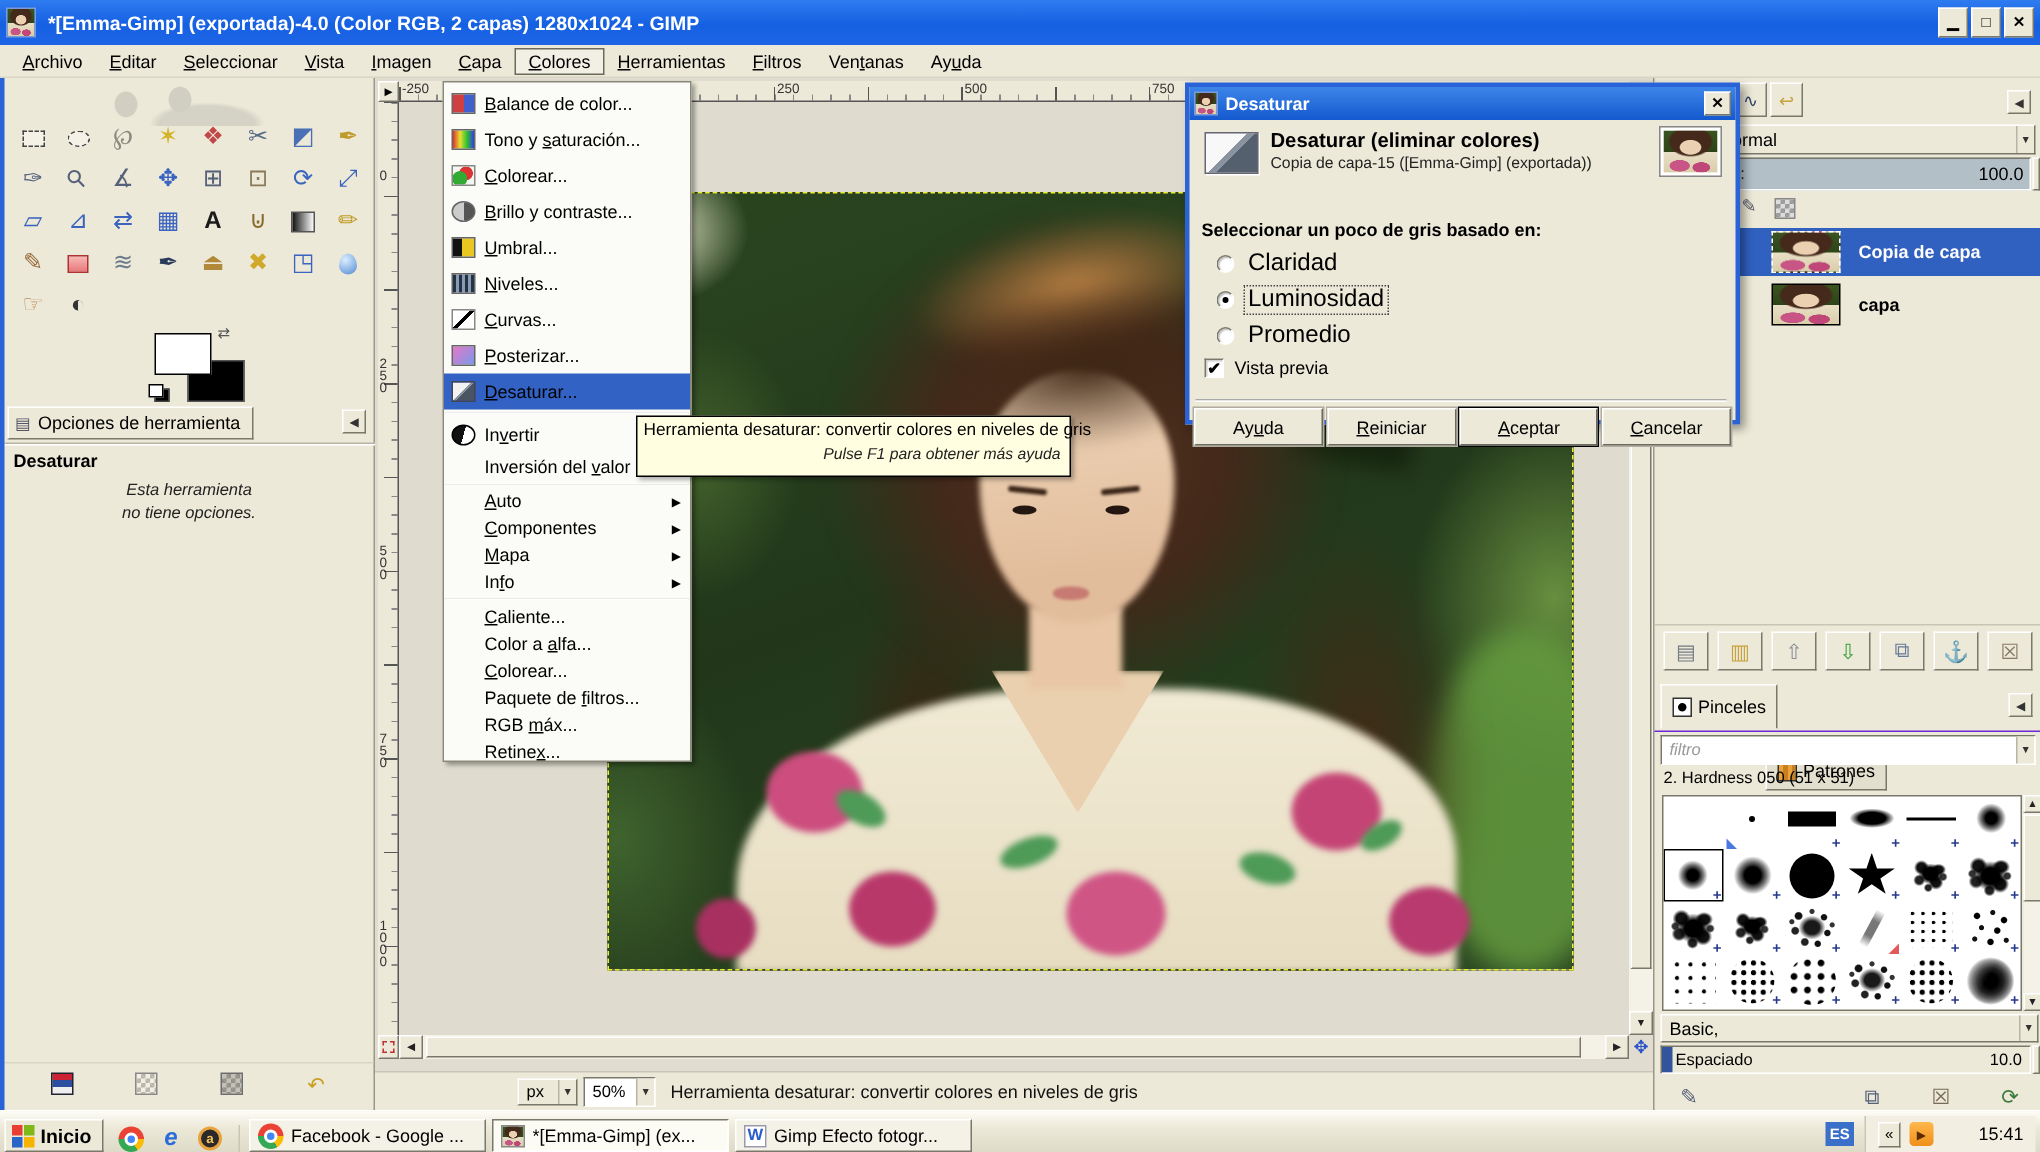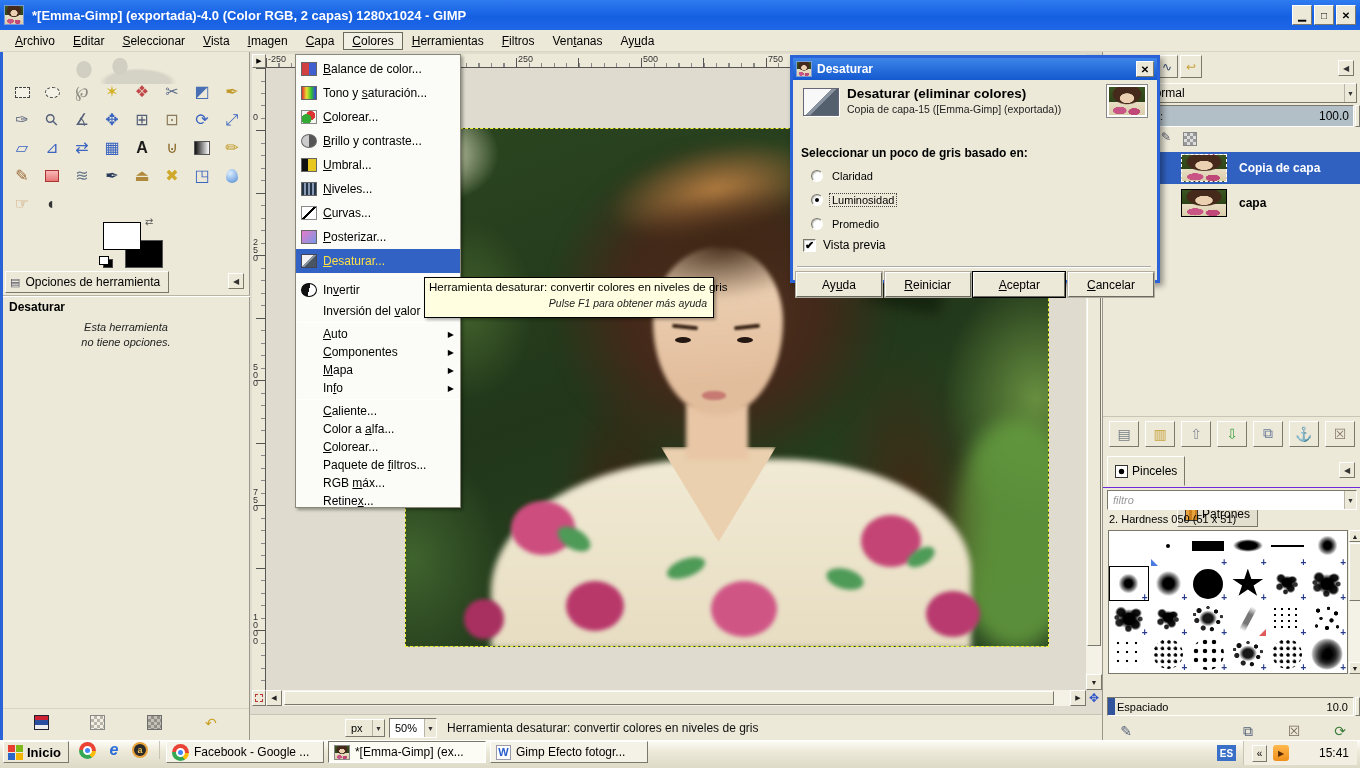--- a/index.html
+++ b/index.html
@@ -218,21 +218,21 @@
     radial-gradient(30% 22% at 30% 84%, #c85585 0 60%, transparent 65%),
     radial-gradient(26% 20% at 70% 88%, #c04878 0 60%, transparent 65%),
     radial-gradient(34% 30% at 50% 40%, #ecd0b2 0 55%, transparent 62%),
     radial-gradient(62% 55% at 50% 26%, #45291a 0 60%, transparent 68%),
     linear-gradient(180deg,#3a5520 0%,#2d4418 52%,#e9dfc6 52%,#d9cda9 100%); }
 
   
   .menu-panel { position:absolute; left:295px; top:54px; width:166px; height:454px; background:#fbfbf7; border:1px solid #8a8878; box-shadow:2px 2px 3px rgba(0,0,0,.35); z-index:40; padding-top:2px; }
   .mrow { height:18px; display:flex; align-items:center; }
   .mrow.tall { height:24px; }
-  .mrow.msel { background:#3162c4; color:#fde047; }
+  .mrow.msel { background:#3162c4; color:#000000; }
   .mico { width:16px; height:14px; margin:0 6px 0 5px; flex:none; }
   .mlab { white-space:nowrap; font-size:12px; }
   .marr { margin-left:auto; margin-right:6px; font-size:8px; }
   .msep { height:1px; background:#b8b5a8; margin:2px 1px; border-bottom:1px solid #fff; }
   .ic-balance { background:linear-gradient(90deg,#d04040 50%,#4060d0 50%); border:1px solid #666; }
   .ic-hue { background:linear-gradient(90deg,#e03030,#e8e030,#30c030,#3040e0); border:1px solid #666; }
   .ic-colorear { background:radial-gradient(circle at 32% 68%,#3a3 0 38%,transparent 42%),radial-gradient(circle at 62% 38%,#d33 0 38%,transparent 42%),#f6f6f0; border:1px solid #888; }
   .ic-brillo { background:linear-gradient(90deg,#ccc 50%,#555 50%); border-radius:50%; border:1px solid #666; }
   .ic-umbral { background:linear-gradient(90deg,#111 45%,#e8c820 45%); border:1px solid #666; }
   .ic-niveles { background:repeating-linear-gradient(90deg,#234 0 2px,#8a9ab5 2px 4px); border:1px solid #666; }
@@ -254,33 +254,33 @@
   .dlg-close { width:18px; height:16px; font-size:10px; font-weight:bold; display:flex; align-items:center; justify-content:center; }
   .dlg-hicon { position:absolute; left:10px; top:30px; width:36px; height:28px; background:linear-gradient(135deg,#f8f8f8 0 46%,#8a94a0 46% 54%,#55606e 54%); border:1px solid #667; box-shadow:1px 1px 0 #fff; }
   .dlg-header { position:absolute; left:54px; top:28px; font-weight:bold; font-size:13.5px; }
   .dlg-sub { position:absolute; left:54px; top:45px; font-size:10.5px; color:#222; }
   .dlg-thumb { position:absolute; right:10px; top:27px; width:40px; height:32px; border:2px solid #fff; outline:1px solid #888; }
   .dlg-section { position:absolute; left:8px; top:88px; font-weight:bold; font-size:12px; }
   #dlg-radios { position:absolute; left:18px; top:106px; }
   .rrow { height:24px; display:flex; align-items:center; gap:7px; }
   .radio { width:12px; height:12px; border-radius:50%; background:#fff; border:1px solid; border-color:#7a786a #fff #fff #7a786a; box-shadow:inset 1px 1px 1px rgba(0,0,0,.25); position:relative; flex:none; }
   .radio.on::after { content:''; position:absolute; left:3px; top:3px; width:4px; height:4px; border-radius:50%; background:#000; }
-  .rlab { font-size:11px; padding:0 2px; }
+  .rlab { font-size:16px; padding:0 2px; }
   .rlab.focus { outline:1px dotted #444; }
   .dlg-check-row { position:absolute; left:10px; top:180px; display:flex; align-items:center; gap:7px; }
   .checkbox { width:13px; height:13px; background:#fff; border:1px solid; border-color:#7a786a #fff #fff #7a786a; box-shadow:inset 1px 1px 1px rgba(0,0,0,.2); display:flex; align-items:center; justify-content:center; font-size:11px; font-weight:bold; }
   .dlg-sep { position:absolute; left:4px; top:208px; width:354px; border-top:1px solid #aaa; border-bottom:1px solid #fff; }
   #dlg-buttons { position:absolute; left:3px; top:214px; width:358px; display:flex; justify-content:space-between; }
   .dlgbtn { height:25px; background:#ece9d8; border:1px solid; border-color:#fff #6a6a5e #6a6a5e #fff; box-shadow:0 0 0 1px #b0ada0; font-size:12px; font-family:inherit; }
   .dlgbtn:nth-child(1),.dlgbtn:nth-child(2),.dlgbtn:nth-child(4) { width:86px; }
   .dlgbtn:nth-child(3) { width:92px; }
   .dlgbtn.def { box-shadow:0 0 0 1px #000; }
 
   
-  .taskbar { position:absolute; left:0; top:740px; width:1360px; height:28px; background:linear-gradient(180deg,#fdfcf6,#ece9d8 40%,#dedac8); border-top:1px solid #fff; display:flex; align-items:flex-start; padding:0 3px; z-index:100; }
+  .taskbar { position:absolute; left:0; top:740px; width:1360px; height:28px; background:linear-gradient(180deg,#fdfcf6,#ece9d8 40%,#dedac8); border-top:1px solid #fff; display:flex; align-items:flex-end; padding:0 3px; z-index:100; }
   .start-btn { height:22px; display:flex; align-items:center; gap:4px; padding:0 7px 0 4px; font-weight:bold; font-size:13px; }
   .flag { display:grid; grid-template-columns:7px 7px; grid-template-rows:7px 7px; gap:1px; }
   .flag i:nth-child(1){background:#e93f33;} .flag i:nth-child(2){background:#7eb918;}
   .flag i:nth-child(3){background:#2a66c8;} .flag i:nth-child(4){background:#f5b400;}
   #quicklaunch { display:flex; align-items:center; gap:8px; padding:0 10px; border-right:1px solid #c8c5b4; margin-right:6px; }
   .ql { width:18px; height:18px; display:flex; align-items:center; justify-content:center; }
   .ic-chrome { width:17px; height:17px; border-radius:50%; background:conic-gradient(from -30deg,#ea4335 0 120deg,#fbbc05 120deg 180deg,#34a853 180deg 300deg,#ea4335 300deg); position:relative; }
   .ic-chrome::after { content:''; position:absolute; inset:4px; background:#4285f4; border:2px solid #fff; border-radius:50%; }
   .ic-ie { font-size:16px; font-weight:bold; font-style:italic; color:#2a6cd8; }
   .ic-ie::after { content:'e'; }
@@ -739,20 +739,24 @@
         <div class="bcell">
           <div class="bsh b-splat3"></div>
         </div>
         <div class="bcell"></div>
       </div>
     <div class="bg-scroll">
       <div class="sb-btn raised" style="left:0;top:0">▲</div>
       <div class="bg-thumb raised"></div>
       <div class="sb-btn raised" style="left:0;bottom:0">▼</div>
     </div>
+    <div class="basic-combo raised">
+      <span>Basic,</span>
+      <span class="combo-arrow">▼</span>
+    </div>
     <div class="spacing-row sunken">
       <span class="fill"></span>
       <span class="lab">Espaciado</span>
       <span class="val">10.0</span>
     </div>
     <div class="spacing-handle raised"></div>
     <div id="brush-actions">
         <div class="dbtn">
           <span style="color: rgb(85, 96, 122);">✎</span>
         </div>

